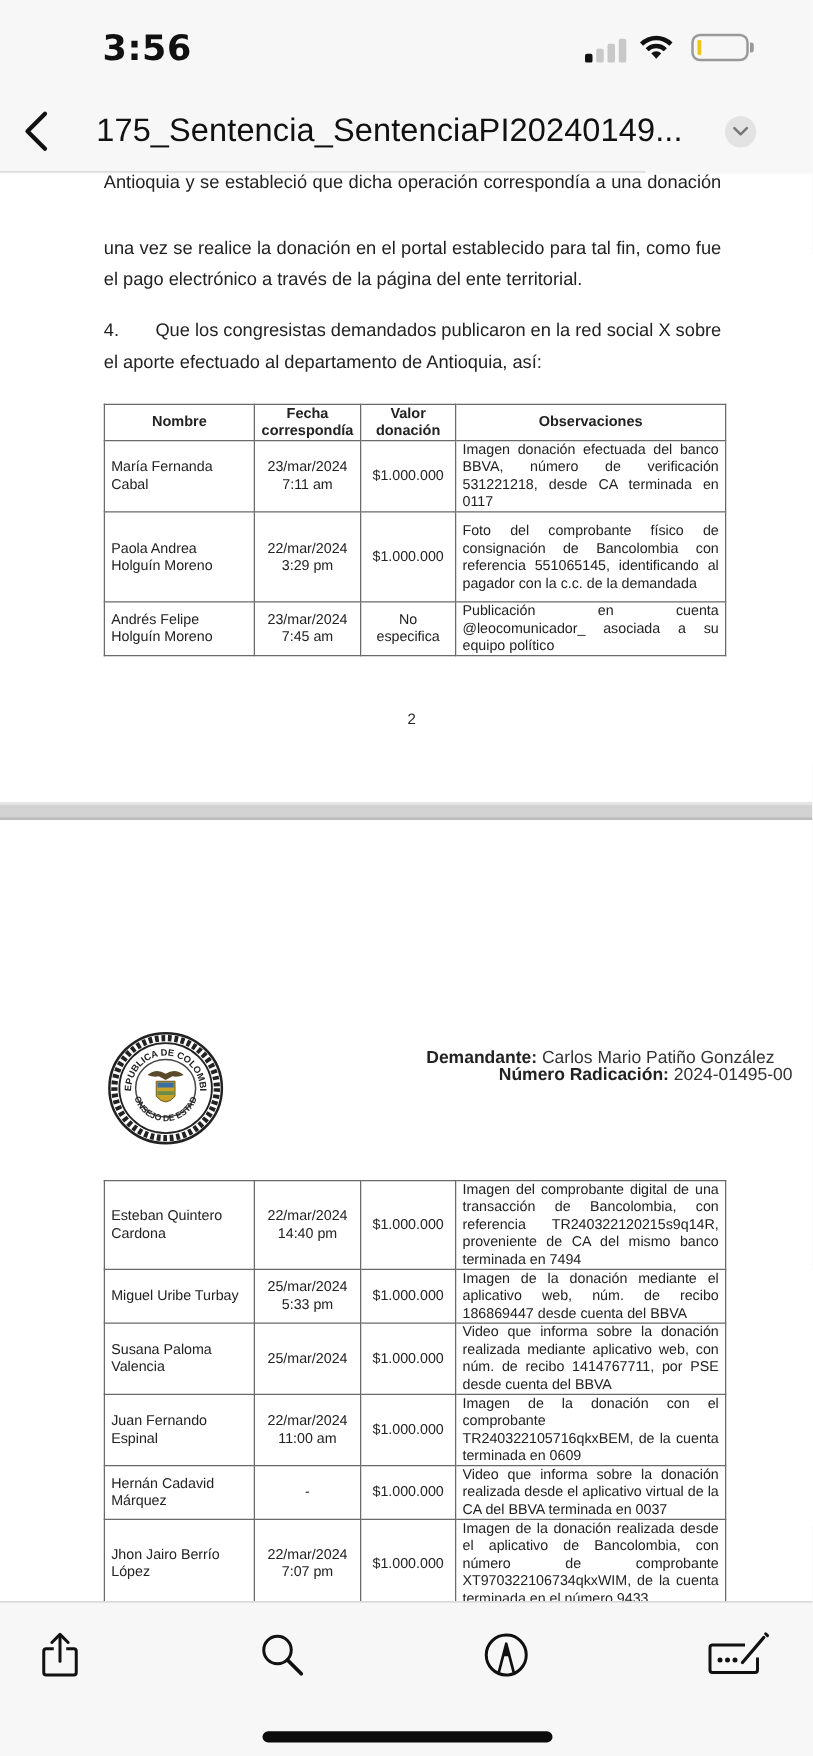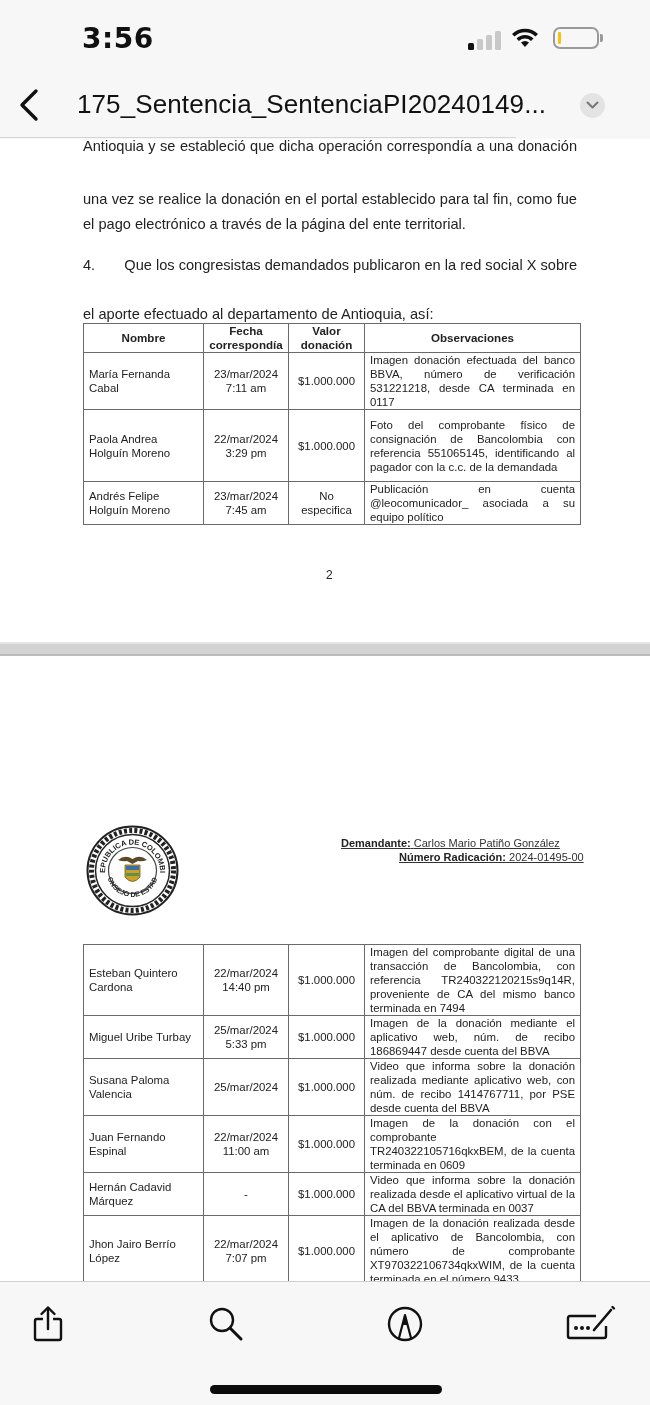--- a/index.html
+++ b/index.html
@@ -39,21 +39,21 @@
   table.doc-table td, table.doc-table th { border: 1.5px solid #6a6a6a; padding: 0 5px; vertical-align: middle; line-height: 14px; }
   table.doc-table th { font-weight: bold; text-align: center; font-size: 11.6px; }
   .c-name { text-align: left; }
   .c-date, .c-val { text-align: center; }
   .c-obs { text-align: justify; text-align-last: left; }
 
   .page-number { position: absolute; left: 326px; top: 568px; font-size: 12px; color: #222; }
 
   
   .seal { position: absolute; left: 85px; top: 168px; width: 95px; height: 93px; }
-  .hdr-line { position: absolute; font-size: 11px; color: #333; white-space: nowrap; text-decoration: underline; }
+  .hdr-line { position: absolute; font-size: 14px; color: #333; white-space: nowrap; }
   .hdr-line b { color: #222; }
 
   
   .toolbar { position: absolute; left: 0; top: 1281px; width: 650px; height: 124px; background: #f7f7f7; border-top: 1px solid #d0d0d0; }
   .tb-btn { position: absolute; top: 22px; width: 40px; height: 40px; cursor: pointer; }
   .home-indicator { position: absolute; left: 210px; top: 1385px; width: 232px; height: 9px; border-radius: 5px; background: #0c0c0c; }
 </style>
 </head>
 <body>
 
@@ -95,21 +95,21 @@
 
   <div class="page page1">
     <div class="para-line justify" style="top:134px;">Antioquia y se estableció que dicha operación correspondía a una donación</div>
     <div class="para-line justify" style="top:187px;">una vez se realice la donación en el portal establecido para tal fin, como fue</div>
     <div class="para-line" style="top:212px;">el pago electrónico a través de la página del ente territorial.</div>
 
     <div class="para-line" style="top:253px; display:flex;">
       <span class="num">4.</span>
       <span style="flex:1; text-align:justify; text-align-last:justify;">Que los congresistas demandados publicaron en la red social X sobre</span>
     </div>
-    <div class="para-line" style="top:278px;margin-top:24px;">el aporte efectuado al departamento de Antioquia, así:</div>
+    <div class="para-line" style="top:278px;">el aporte efectuado al departamento de Antioquia, así:</div>
 
     <table class="doc-table" style="top:323px;">
       <colgroup>
           <col style="width:120px">
           <col style="width:85px">
           <col style="width:76px">
           <col style="width:216px">
         </colgroup>
       <tbody>
           <tr style="height:29px;">

